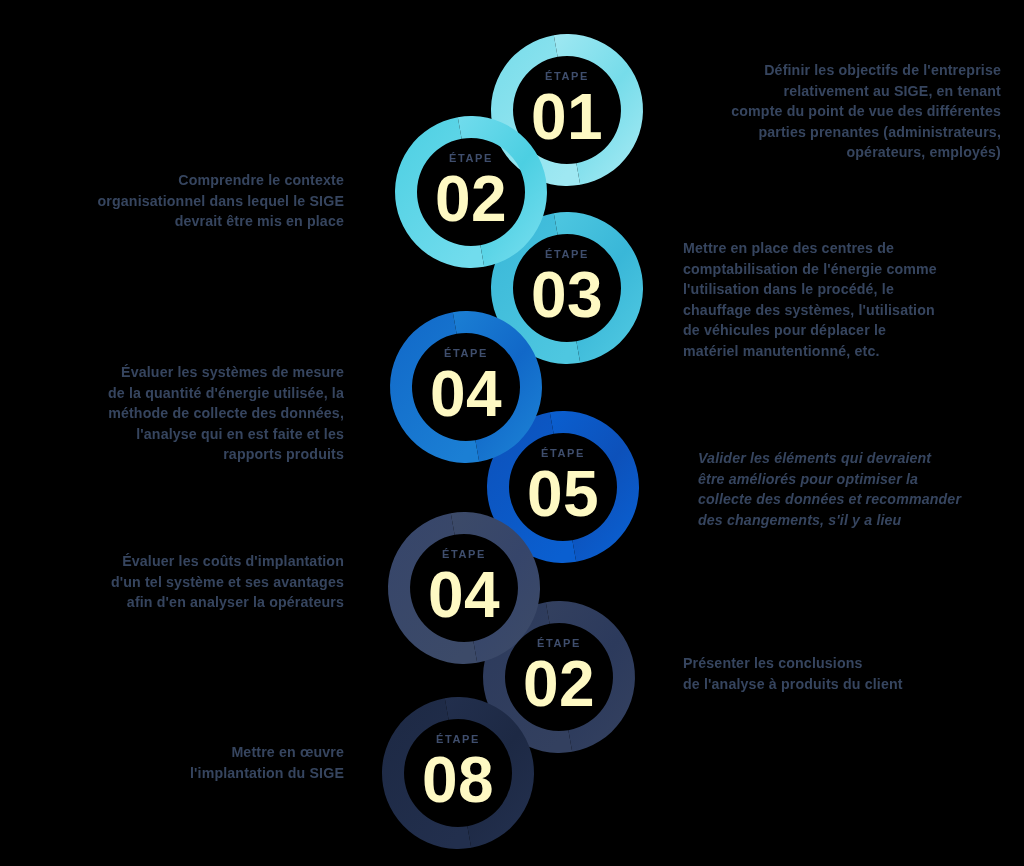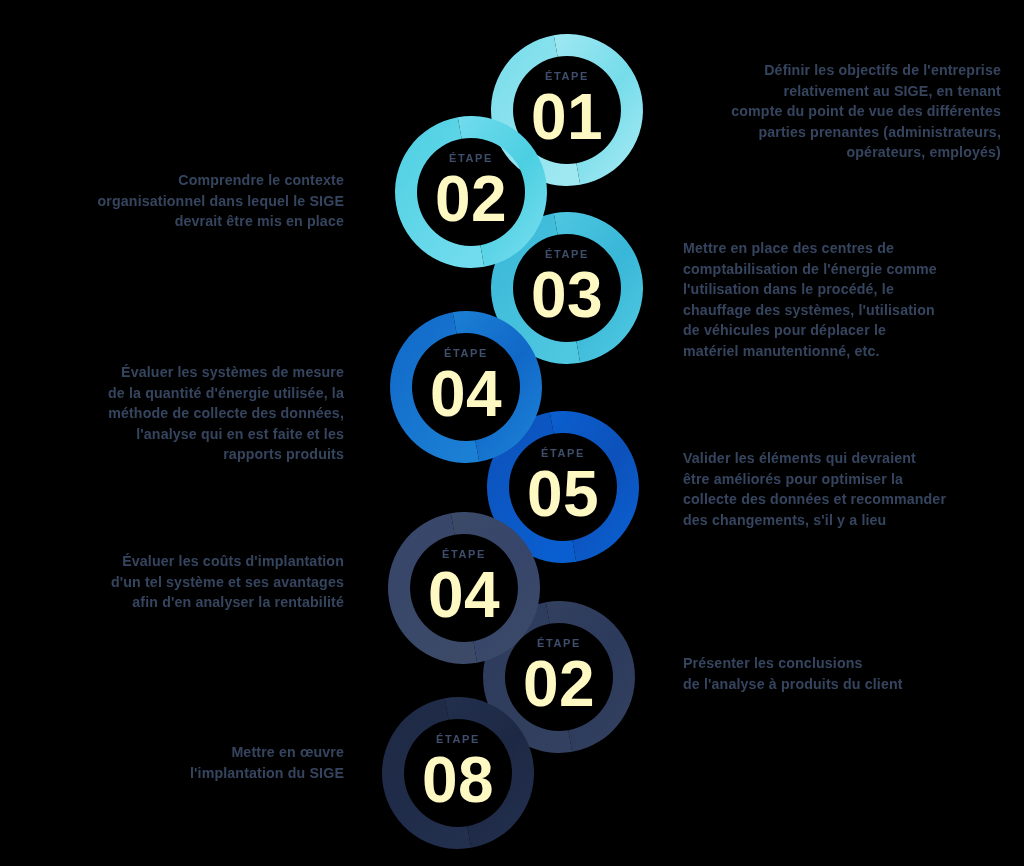--- a/index.html
+++ b/index.html
@@ -245,26 +245,26 @@
 comptabilisation de l'énergie comme
 l'utilisation dans le procédé, le
 chauffage des systèmes, l'utilisation
 de véhicules pour déplacer le
 matériel manutentionné, etc.</div>
       <div class="desc left" style="left: 44px; top: 362px; width: 300px;">Évaluer les systèmes de mesure
 de la quantité d'énergie utilisée, la
 méthode de collecte des données,
 l'analyse qui en est faite et les
 rapports produits</div>
-      <div class="desc right" style="left: 683px; top: 448px; width: 300px;">Valider les éléments qui devraient
+      <div class="desc right" style="left: 698px; top: 448px; width: 300px; font-style: italic;">Valider les éléments qui devraient
 être améliorés pour optimiser la
 collecte des données et recommander
 des changements, s'il y a lieu</div>
       <div class="desc left" style="left: 44px; top: 551px; width: 300px;">Évaluer les coûts d'implantation
 d'un tel système et ses avantages
-afin d'en analyser la rentabilité</div>
+afin d'en analyser la opérateurs</div>
       <div class="desc right" style="left: 683px; top: 653px; width: 300px;">Présenter les conclusions
 de l'analyse à produits du client</div>
       <div class="desc left" style="left: 44px; top: 742px; width: 300px;">Mettre en œuvre
 l'implantation du SIGE</div>
     </div>
 
 </div>
 
 </body></html>

